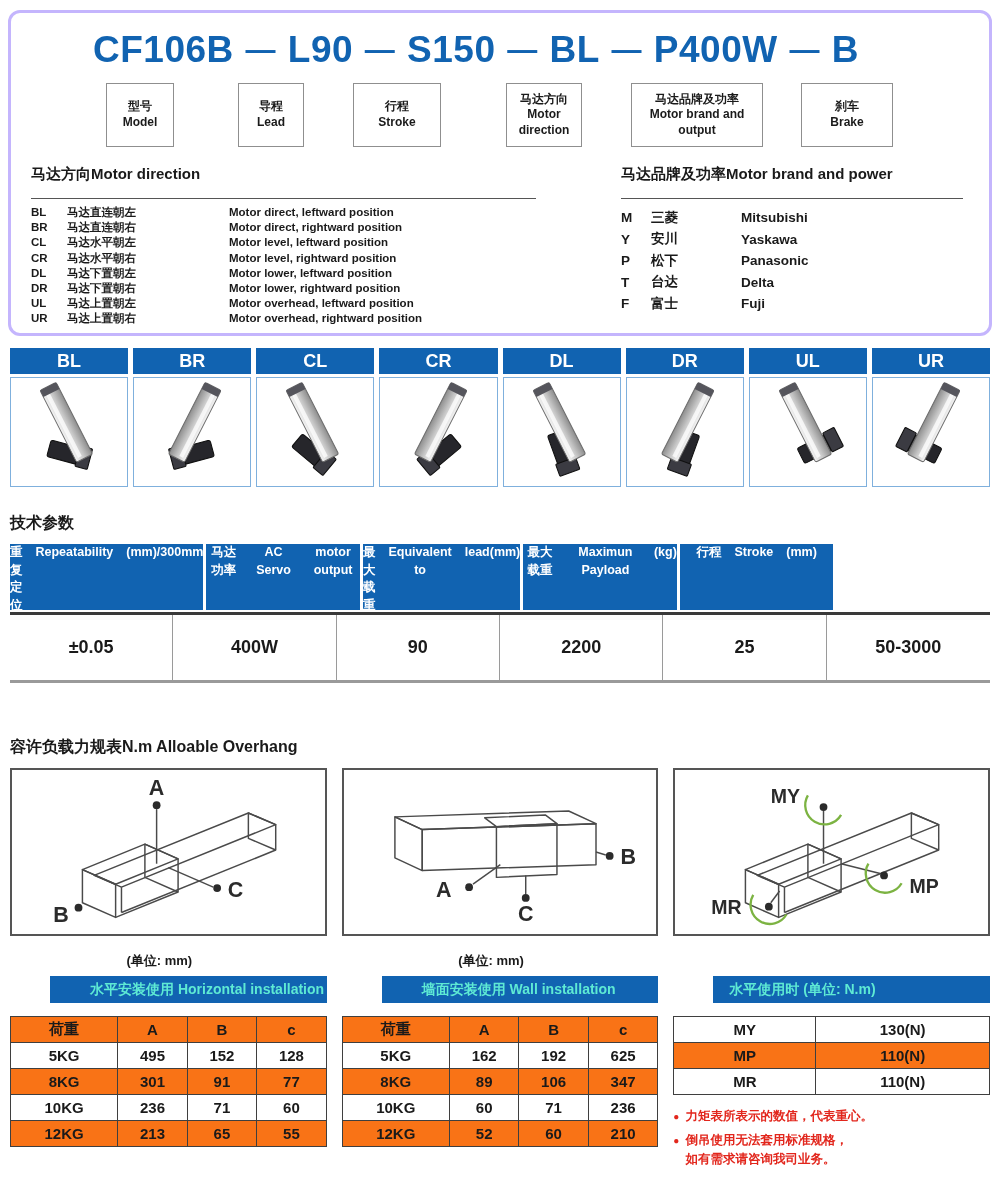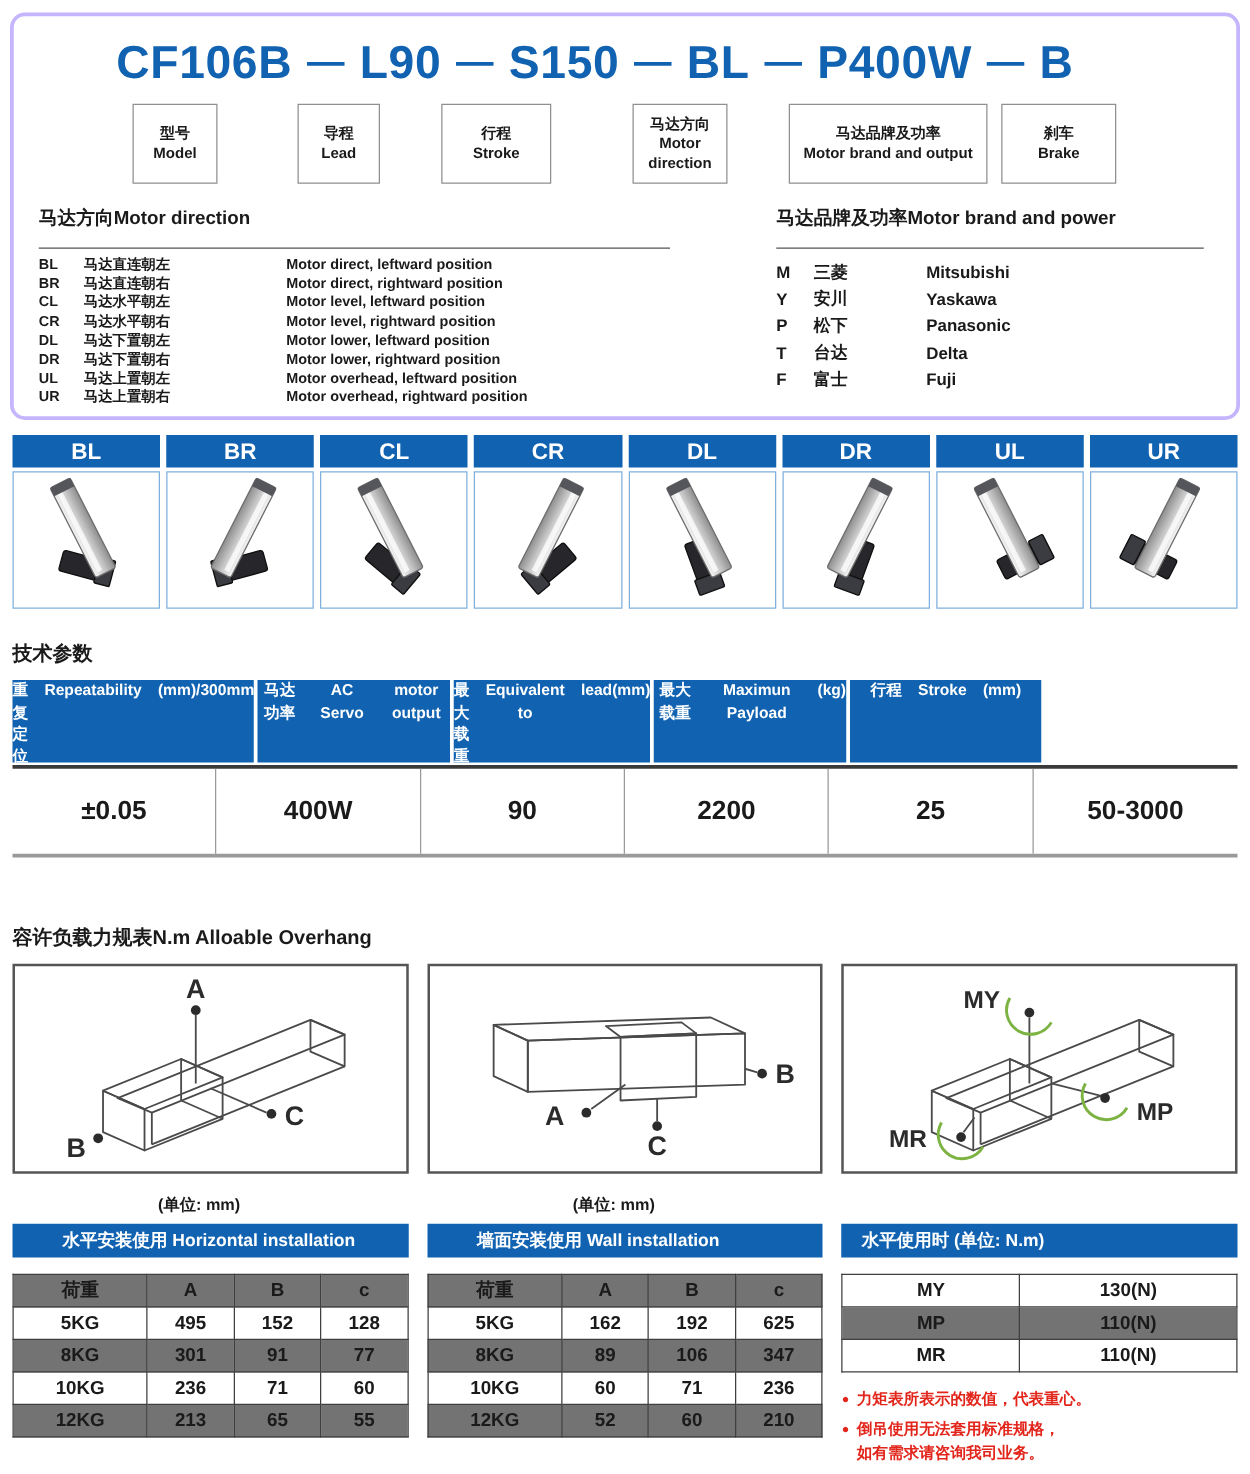--- a/index.html
+++ b/index.html
@@ -8,21 +8,21 @@
 
   
   .top-box{margin:10px 8px 0;border:3px solid #c4b5fd;border-radius:12px;padding:16px 20px 10px;box-sizing:border-box;height:326px;}
   .model-title{display:flex;justify-content:space-between;align-items:center;padding:0 110px 0 62px;
     color:#1163b1;font-weight:bold;font-size:37px;letter-spacing:0.5px;white-space:nowrap;}
   .model-title .sep{font-size:30px;}
   .code-boxes{position:relative;height:64px;margin-top:12px;}
   .code-box{position:absolute;top:0;bottom:0;border:1px solid #8f8f8f;background:#fff;display:flex;flex-direction:column;
     align-items:center;justify-content:center;text-align:center;font-size:12px;font-weight:bold;line-height:1.3;padding:2px;box-sizing:border-box;}
   .pos0{left:75px;width:68px}.pos1{left:207px;width:66px}.pos2{left:322px;width:88px}
-  .pos3{left:475px;width:76px}.pos4{left:600px;width:159px}.pos5{left:770px;width:92px}
+  .pos3{left:475px;width:76px}.pos4{left:600px;width:132px}.pos5{left:770px;width:92px}
 
   .ref-lists{display:flex;margin-top:18px;}
   .dir-col{width:505px;}
   .brand-col{margin-left:85px;flex:1;padding-right:6px;}
   .list-title{font-size:15px;font-weight:bold;padding-bottom:14px;border-bottom:1.5px solid #555;}
   .dir-items{margin-top:6px;}
   .dir-item{display:grid;grid-template-columns:36px 162px 1fr;font-size:11.5px;font-weight:bold;line-height:15.2px;}
   .brand-items{margin-top:8px;}
   .brand-item{display:grid;grid-template-columns:30px 90px 1fr;font-size:13.5px;font-weight:bold;height:21.5px;align-items:center;}
 
@@ -32,44 +32,44 @@
   .card-body{margin-top:3px;border:1px solid #7fb0dd;height:108px;background:#fff;}
   .card-body svg{width:100%;height:106px;display:block;}
 
   
   .tech{margin:26px 10px 0;}
   .sec-title{font-size:16px;font-weight:bold;margin:0 0 10px;}
   .tech-head{display:grid;grid-template-columns:repeat(6,1fr);column-gap:3px;}
   .tech-head-cell{background:#1163b1;color:#fff;height:66px;display:flex;flex-direction:row;justify-content:center;
     text-align:center;font-size:12.5px;font-weight:bold;line-height:1.4;gap:13px;}
   .tech-vals{display:grid;grid-template-columns:repeat(6,1fr);border-top:3px solid #3a3a3a;border-bottom:3px solid #9a9a9a;margin-top:2px;}
-  .tech-val{padding:22px 0;text-align:center;font-weight:bold;font-size:21px;border-right:1px solid #9a9a9a;}
+  .tech-val{padding:22px 0;text-align:center;font-weight:bold;font-size:18px;border-right:1px solid #9a9a9a;}
   .tech-val:last-child{border-right:none;}
 
   
   .overhang{margin:54px 10px 0;}
   .diagrams{display:grid;grid-template-columns:repeat(3,1fr);gap:15px;margin-top:10px;}
   .diag{border:2px solid #555;height:168px;background:#fff;box-sizing:border-box;}
   .diag svg{width:100%;height:100%;display:block;}
   .wire{stroke:#4a4a4a;stroke-width:1.5;fill:none;stroke-linejoin:round;}
   .dlab{font-size:22px;font-weight:bold;fill:#2b2b2b;}
   .dlab2{font-size:20px;font-weight:bold;fill:#2b2b2b;}
   .dot{fill:#2b2b2b;}
   .garc{stroke:#7cb342;stroke-width:2.4;fill:none;}
 
   
   .bottom{margin:16px 10px 0;}
   .units-row{display:grid;grid-template-columns:1fr 1fr 1fr;gap:15px;font-weight:bold;font-size:13px;}
   .units-row .u{text-align:center;padding-right:18px;}
   .bottom-cols{display:grid;grid-template-columns:1fr 1fr 1fr;gap:15px;margin-top:6px;}
-  .bar{background:#1163b1;color:#ffffff;font-weight:bold;font-size:14px;height:27px;line-height:27px;padding-left:40px;}
+  .bar{background:#1163b1;color:#5eead4;font-weight:bold;font-size:14px;height:27px;line-height:27px;padding-left:40px;margin-left:40px;}
   .bar.np{padding-left:16px;}
   .btable{width:100%;border-collapse:collapse;margin-top:13px;}
   .btable td{border:1.5px solid #3f3f3f;height:25px;text-align:center;font-weight:bold;font-size:15px;padding:0;}
-  tr.shade td{background:#737373;}
+  tr.shade td{background:#f97316;}
   .moment td:first-child{width:45%;}
   .notes{margin-top:12px;}
   .note{display:flex;color:#e2261c;font-weight:bold;font-size:12.5px;line-height:1.5;margin-bottom:5px;}
   .note .b{margin-right:6px;font-size:10px;padding-top:2px;}
 </style>
 </head>
 <body>
 
 <div class="page">
 

